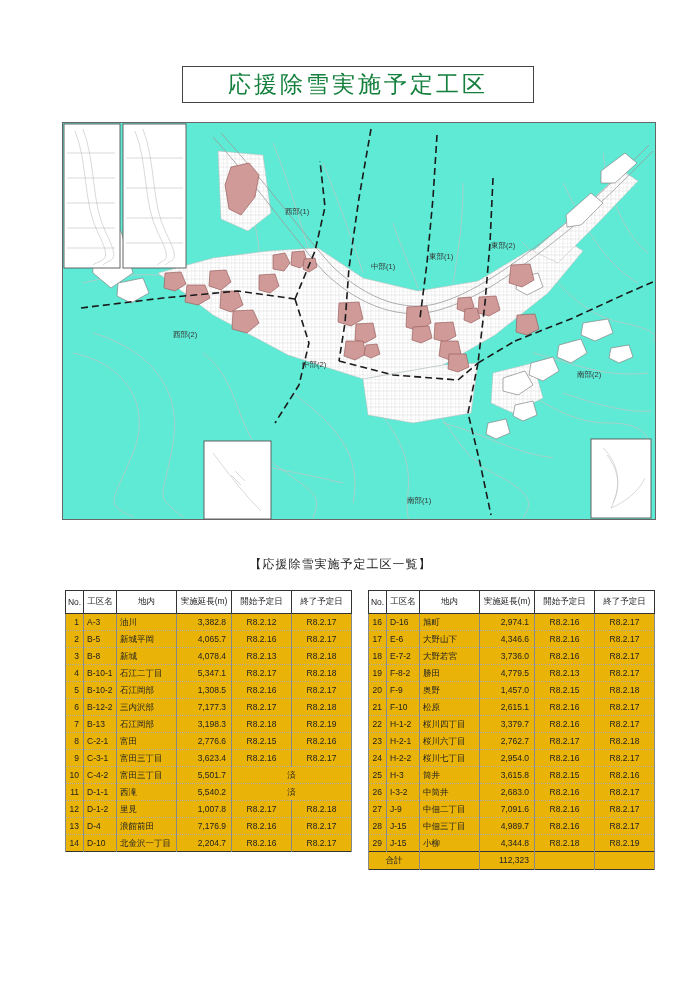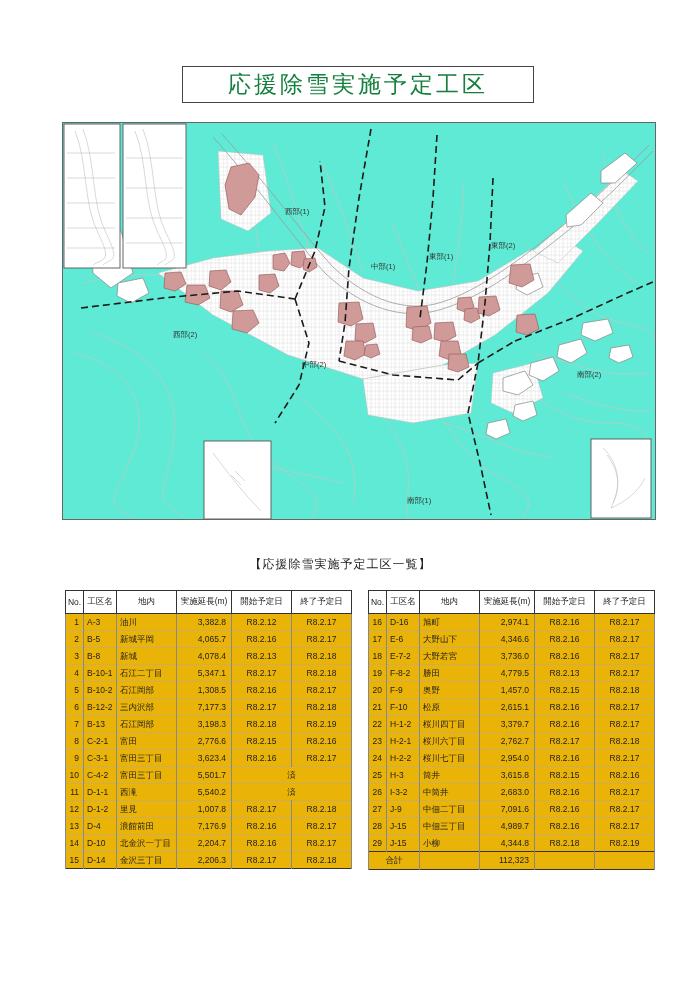--- a/index.html
+++ b/index.html
@@ -311,28 +311,20 @@
         <td class="c-date">R8.2.17</td>
       </tr>
       <tr>
         <td class="c-no">14</td>
         <td class="c-kuku">D-10</td>
         <td class="c-chinai">北金沢一丁目</td>
         <td class="c-len">2,204.7</td>
         <td class="c-date">R8.2.16</td>
         <td class="c-date">R8.2.17</td>
       </tr>
-      <tr>
-        <td class="c-no">15</td>
-        <td class="c-kuku">D-14</td>
-        <td class="c-chinai">金沢三丁目</td>
-        <td class="c-len">2,206.3</td>
-        <td class="c-date">R8.2.17</td>
-        <td class="c-date">R8.2.18</td>
-      </tr>
     </tbody>
 </table>
 
 <table class="worklist" id="right-table">
   <colgroup>
     <col class="col-no">
       <col class="col-kuku">
       <col class="col-chinai">
     <col class="col-len">
       <col class="col-start">

